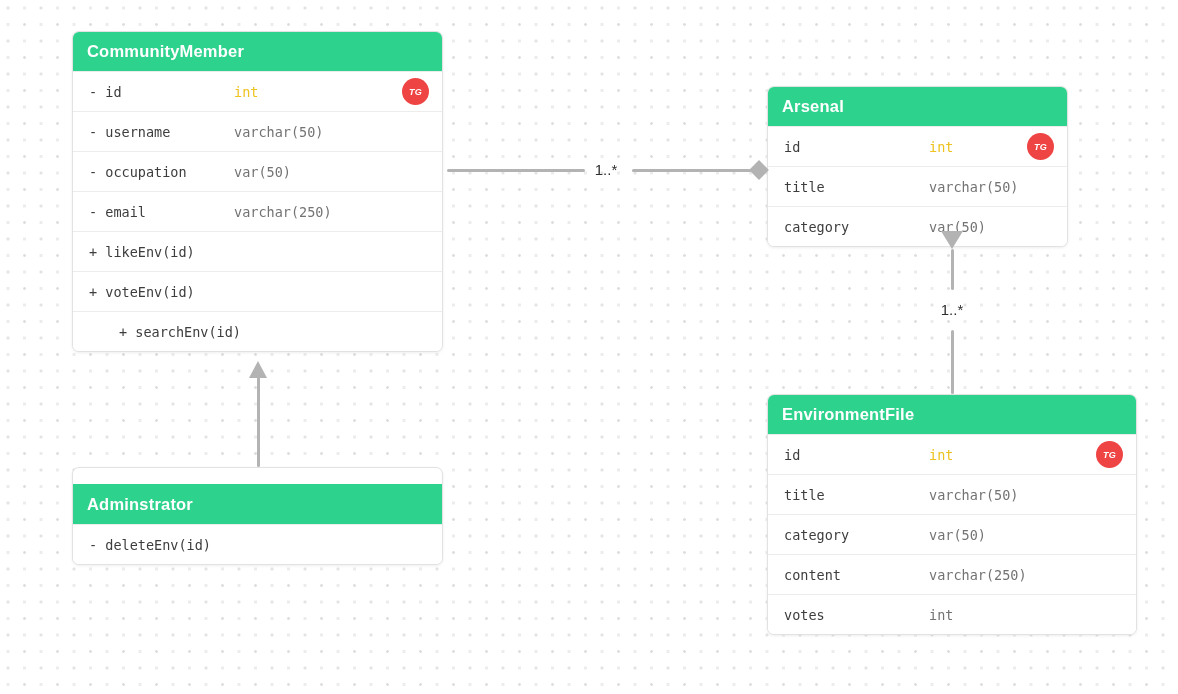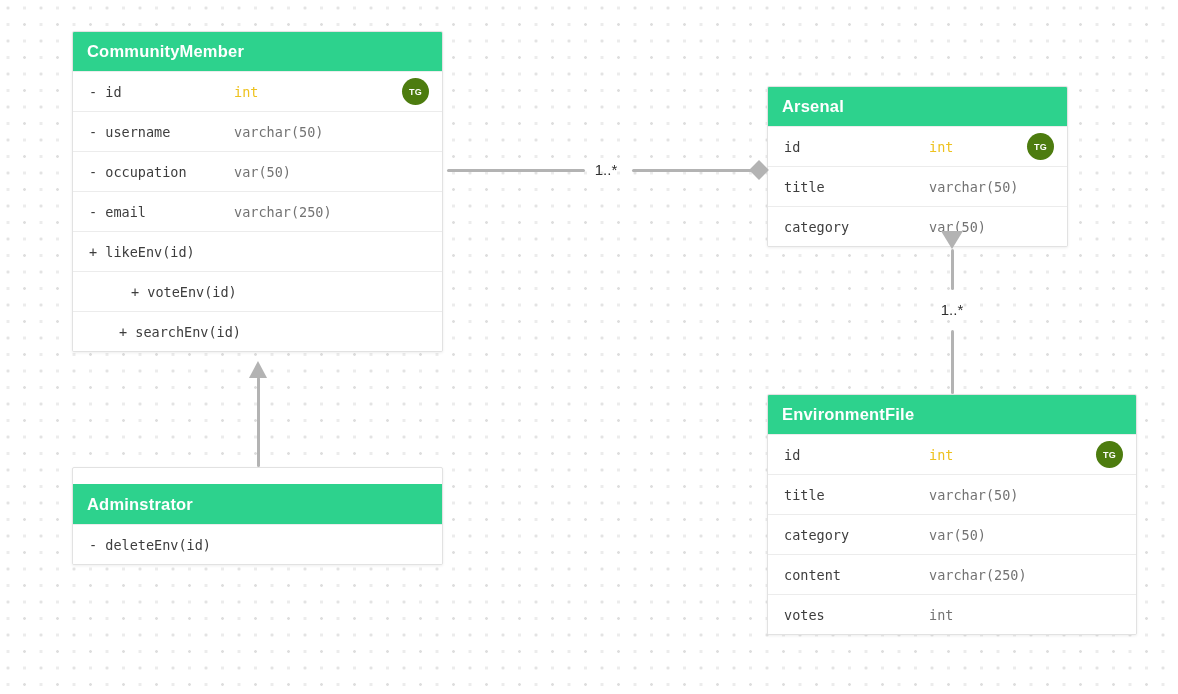--- a/index.html
+++ b/index.html
@@ -14,21 +14,21 @@
       radial-gradient(circle,#ececec 1.6px,transparent 1.8px);
     background-size:33px 33px,33px 33px,33px 33px,33px 33px;
     background-position:8px 8px,24.5px 24.5px,24.5px 8px,8px 24.5px;
     overflow:hidden;
     font-family:"Liberation Sans",sans-serif;
   }
   .table{
     position:absolute;
     background:#ffffff;
     border:1px solid #e2e2e2;
-    border-radius:2px;
+    border-radius:7px;
     box-shadow:0 1px 3px rgba(0,0,0,0.07);
     overflow:hidden;
     box-sizing:border-box;
   }
   .table-header{
     background:#2dd28d;
     color:#ffffff;
     font-weight:bold;
     font-size:16.5px;
     height:39px;
@@ -50,26 +50,27 @@
     box-sizing:border-box;
   }
   .row:first-of-type{border-top:none;}
   .field{width:145px;flex:none;white-space:pre;}
   .type{flex:1;white-space:pre;}
   .t-orange{color:#737373;}
   .t-yellow{color:#eec21f;}
   .badge{
     width:27px;height:27px;flex:none;
     border-radius:50%;
-    background:#4d7c0f;
+    background:#ef4444;
     color:#ffffff;
     font-family:"Liberation Sans",sans-serif;
     font-size:9px;font-weight:bold;
     display:flex;align-items:center;justify-content:center;
     letter-spacing:0.3px;
+    font-style:italic;
   }
   .hline,.vline{position:absolute;background:#b3b3b3;}
   .hline{height:3px;border-radius:2px;}
   .vline{width:3px;border-radius:2px;}
   .card-label{
     position:absolute;
     font-size:15px;
     color:#2f2f2f;
     text-align:center;
     font-weight:500;
@@ -116,21 +117,21 @@
       <span class="type t-orange">var(50)</span>
     </div>
     <div class="row">
       <span class="field">- email</span>
       <span class="type t-orange">varchar(250)</span>
     </div>
     <div class="row">
       <span class="field" style="width:auto;">+ likeEnv(id)</span>
     </div>
     <div class="row">
-      <span class="field" style="width:auto;margin-left:42px;">+ voteEnv(id)</span>
+      <span class="field" style="width:auto;">+ voteEnv(id)</span>
     </div>
     <div class="row">
       <span class="field" style="width:auto;margin-left:30px;">+ searchEnv(id)</span>
     </div>
   </div>
 
   <div class="table" style="left:767px;top:86px;width:301px;">
     <div class="table-header">
       <span>Arsenal</span>
     </div>

